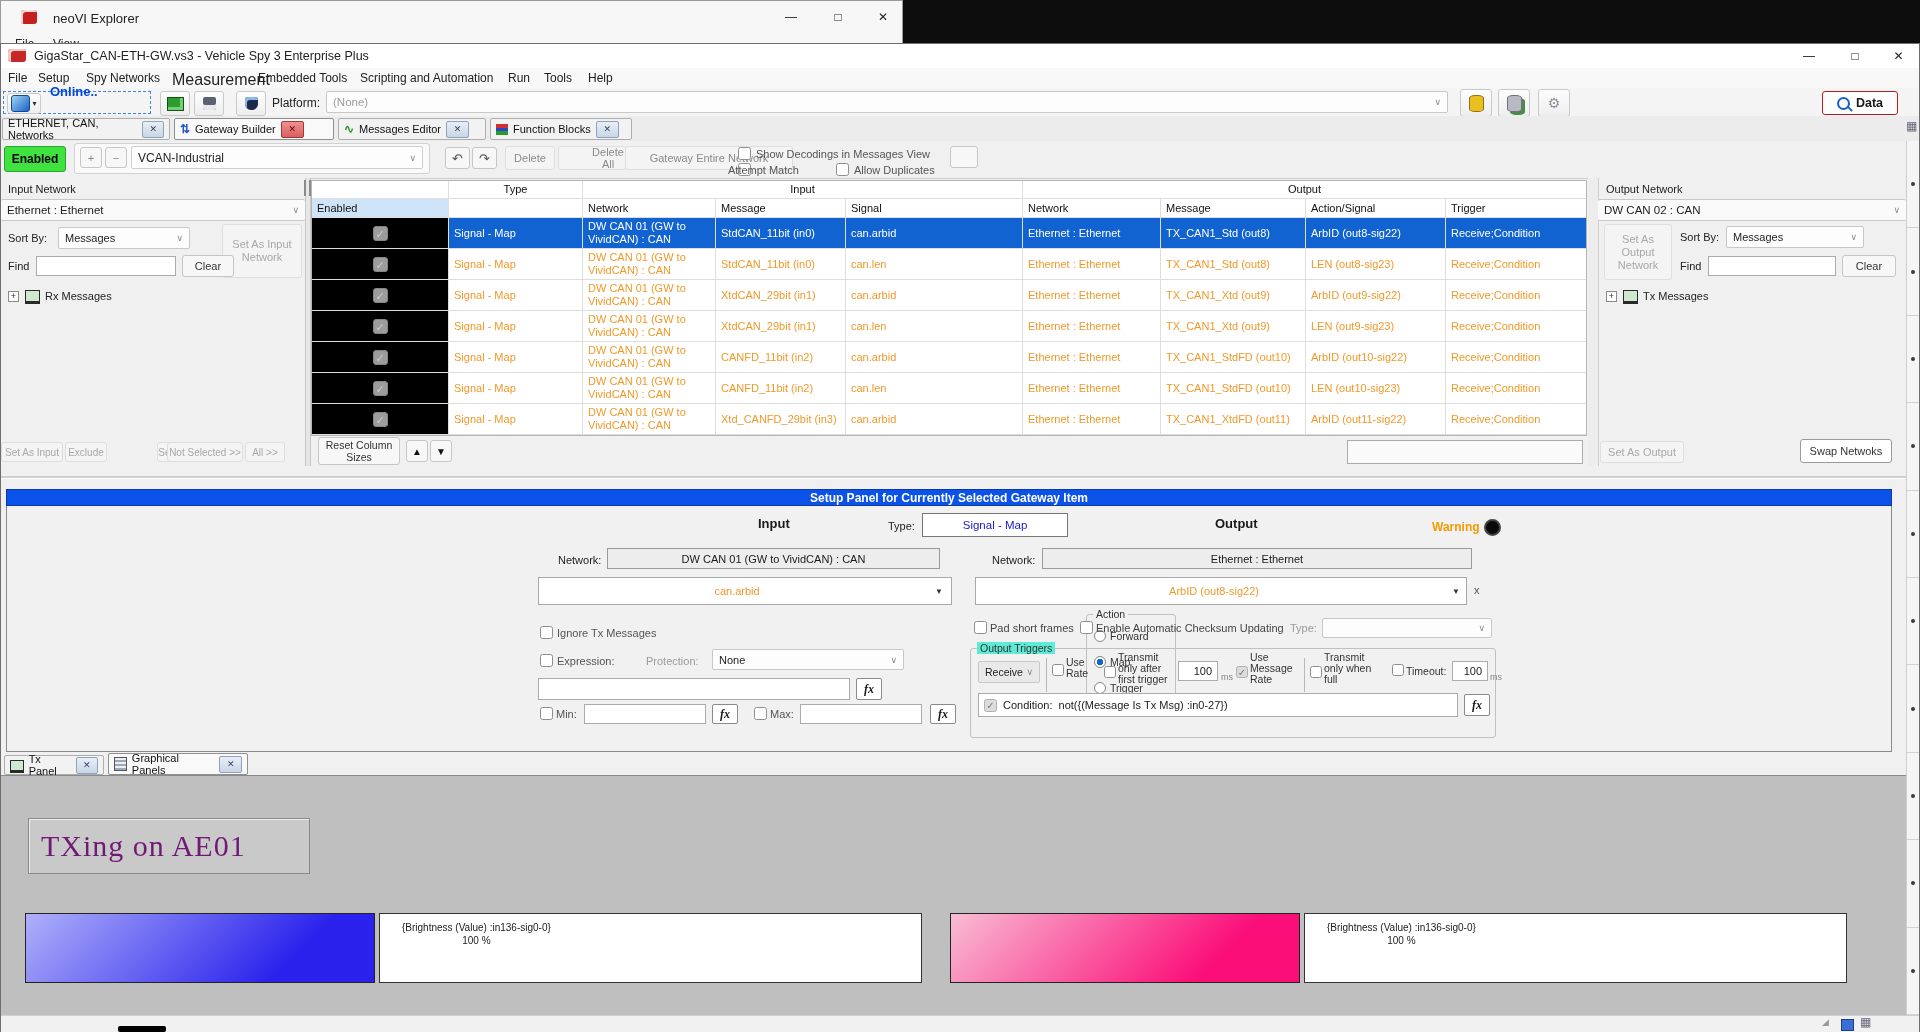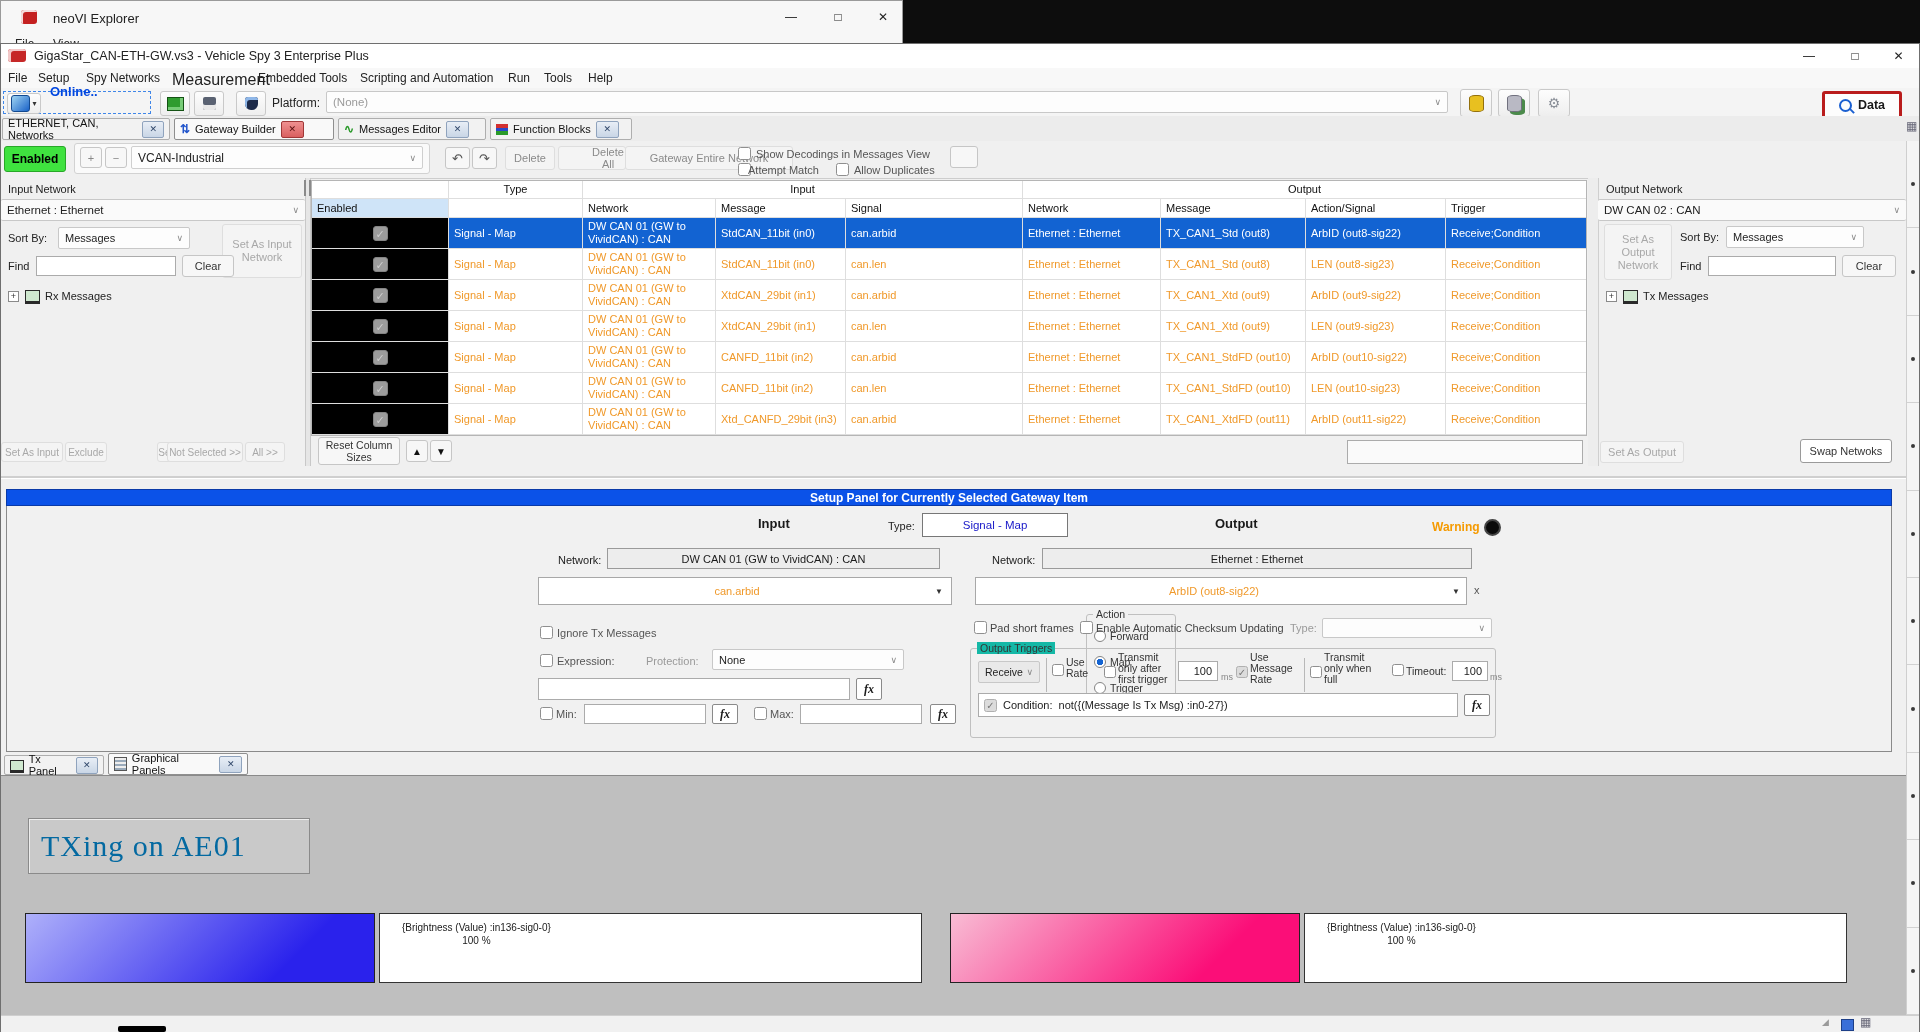--- a/index.html
+++ b/index.html
@@ -108,21 +108,21 @@
   </div>
   <div class="abs toolbtn" style="left:1460px;top:89px;width:30px;height:26px;">
     <span style="width:13px;height:15px;background:#e8c020;border:1px solid #93700c;border-radius:6px/3px;display:inline-block;"></span>
   </div>
   <div class="abs toolbtn" style="left:1498px;top:89px;width:30px;height:26px;">
     <span style="width:13px;height:15px;background:#b9b9c4;border:1px solid #70707e;border-radius:6px/3px;box-shadow:3px 3px 0 #4b8a4b;display:inline-block;"></span>
   </div>
   <div class="abs toolbtn" style="left:1538px;top:89px;width:30px;height:26px;">
     <span style="font-size:14px;color:#8a8f98;">⚙</span>
   </div>
-  <div class="abs" style="left:1822px;top:91px;width:74px;height:22px;border:3px solid #b91c1c;border-radius:3px;background:#fdfdfd;display:flex;align-items:center;justify-content:center;gap:6px;">
+  <div class="abs" style="left:1822px;top:91px;width:74px;height:22px;border:1px solid #b91c1c;border-radius:3px;background:#fdfdfd;display:flex;align-items:center;justify-content:center;gap:6px;">
     <span class="mag"></span>
     <span style="font-size:12.5px;font-weight:bold;">Data</span>
   </div>
 
   <div class="abs" style="left:1px;top:116px;width:1918px;height:25px;background:#ececec;border-bottom:1px solid #b8b8b8;"></div>
   <div class="abs tab" style="left:2px;top:118px;width:168px;height:22px;">
     <span>ETHERNET, CAN, Networks</span>
     <span class="xbtn">✕</span>
   </div>
   <div class="abs tab" style="left:174px;top:118px;width:160px;height:22px;background:#f9f9f9;border-color:#8f8f8f;">
@@ -152,21 +152,21 @@
     <span class="arr">∨</span>
   </div>
   <div class="abs btn" style="left:445px;top:147px;width:25px;height:22px;font-size:13px;color:#555;">↶</div>
   <div class="abs btn" style="left:472px;top:147px;width:25px;height:22px;font-size:13px;color:#555;">↷</div>
   <div class="abs btn dis" style="left:505px;top:146px;width:50px;height:24px;color:#8a8a8a;">Delete</div>
   <div class="abs btn dis" style="left:558px;top:146px;width:68px;height:24px;color:#8a8a8a;padding-left:32px;">Delete All</div>
   <div class="abs btn dis" style="left:625px;top:146px;width:168px;height:24px;color:#8a8a8a;">Gateway Entire Network</div>
   <span class="abs cb" style="left:738px;top:147px;"></span>
   <div class="abs lbl" style="left:756px;top:148px;color:#555;">Show Decodings in Messages View</div>
   <span class="abs cb" style="left:738px;top:163px;"></span>
-  <div class="abs lbl" style="left:748px;top:164px;color:#555;">Attempt Match</div>
+  <div class="abs lbl" style="left:728px;top:164px;color:#555;">Attempt Match</div>
   <span class="abs cb" style="left:836px;top:163px;"></span>
   <div class="abs lbl" style="left:854px;top:164px;color:#555;">Allow Duplicates</div>
   <div class="abs btn" style="left:950px;top:146px;width:28px;height:22px;"></div>
 
   <div class="abs" style="left:1px;top:178px;width:304px;height:288px;background:#f0f0f0;"></div>
   <div class="abs lbl" style="left:8px;top:183px;">Input Network</div>
   <div class="abs dd" style="left:1px;top:199px;width:304px;height:22px;border-left:none;border-right:none;background:#fafafa;">
     <span style="font-size:11.5px;">Ethernet : Ethernet</span>
     <span class="arr">∨</span>
   </div>
@@ -411,21 +411,21 @@
   <div class="abs lbl" style="left:990px;top:622px;color:#444;">Pad short frames</div>
   <span class="abs cb" style="left:1080px;top:621px;"></span>
   <div class="abs lbl" style="left:1096px;top:622px;color:#444;">Enable Automatic Checksum Updating</div>
   <div class="abs lbl dim" style="left:1290px;top:622px;">Type:</div>
   <div class="abs dd" style="left:1322px;top:618px;width:170px;height:20px;">
     <span></span>
     <span class="arr">∨</span>
   </div>
 
   <div class="abs grp" style="left:970px;top:648px;width:526px;height:90px;">
-    <span class="gcap" style="background:#14b8a6;">Output Triggers</span>
+    <span class="gcap" style="background:#5eead4;">Output Triggers</span>
   </div>
   <div class="abs dd" style="left:978px;top:661px;width:62px;height:22px;background:#e9e9e9;">
     <span style="font-size:10.5px;">Receive</span>
     <span class="arr">∨</span>
   </div>
   <div class="abs" style="left:1046px;top:658px;width:1px;height:34px;background:#b8b8b8;"></div>
   <span class="abs cb" style="left:1052px;top:664px;width:12px;height:12px;"></span>
   <div class="abs mlabel" style="left:1066px;top:657px;width:30px;">Use Rate</div>
   <span class="abs cb" style="left:1104px;top:666px;width:12px;height:12px;"></span>
   <div class="abs mlabel" style="left:1118px;top:652px;width:60px;">Transmit only after first trigger</div>
@@ -455,21 +455,21 @@
     <span class="xbtn">✕</span>
   </div>
   <div class="abs tab" style="left:108px;top:753px;width:140px;height:22px;background:#f9f9f9;border-color:#8f8f8f;">
     <span style="width:11px;height:12px;display:inline-block;border:1px solid #555;background:repeating-linear-gradient(#eee 0 2px,#9ab 2px 4px);"></span>
     <span>Graphical Panels</span>
     <span class="xbtn">✕</span>
   </div>
 
   <div class="abs" style="left:1px;top:775px;width:1905px;height:240px;background:#bfbfbf;border-top:1px solid #8a8a8a;"></div>
   <div class="abs" style="left:28px;top:818px;width:282px;height:56px;background:#c9c9c9;border:1px solid #8a8a8a;box-shadow:inset 1px 1px 0 #ededed;box-sizing:border-box;display:flex;align-items:center;">
-    <span style="font-family:'Liberation Serif',serif;font-size:30px;color:#0369a1;padding-left:12px;letter-spacing:1px;">TXing on AE01</span>
+    <span style="font-family:'Liberation Serif',serif;font-size:30px;color:#701a75;padding-left:12px;letter-spacing:1px;">TXing on AE01</span>
   </div>
 
   <div class="abs" style="left: 25px; top: 913px; width: 350px; height: 70px; border: 1px solid rgb(34, 34, 34); box-sizing: border-box; background: linear-gradient(135deg, rgb(174, 176, 250) 0%, rgb(42, 34, 236) 75%);"></div>
   <div class="abs" style="left:379px;top:913px;width:543px;height:70px;background:#fff;border:1px solid #333;box-sizing:border-box;">
     <div style="display:inline-block;margin:7px 0 0 22px;text-align:center;">
       <div style="font-size:10px;line-height:13px;">{Brightness (Value) :in136-sig0-0}</div>
       <div style="font-size:10px;line-height:13px;">100 %</div>
     </div>
   </div>
   <div class="abs" style="left: 950px; top: 913px; width: 350px; height: 70px; border: 1px solid rgb(34, 34, 34); box-sizing: border-box; background: linear-gradient(135deg, rgb(248, 188, 212) 0%, rgb(251, 14, 120) 75%);"></div>

